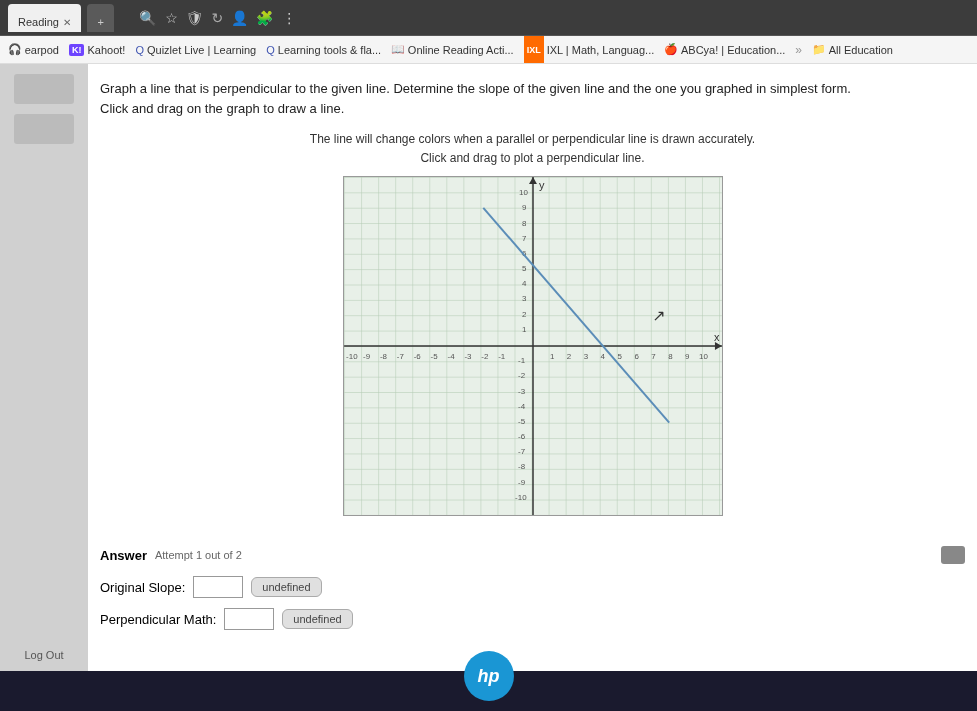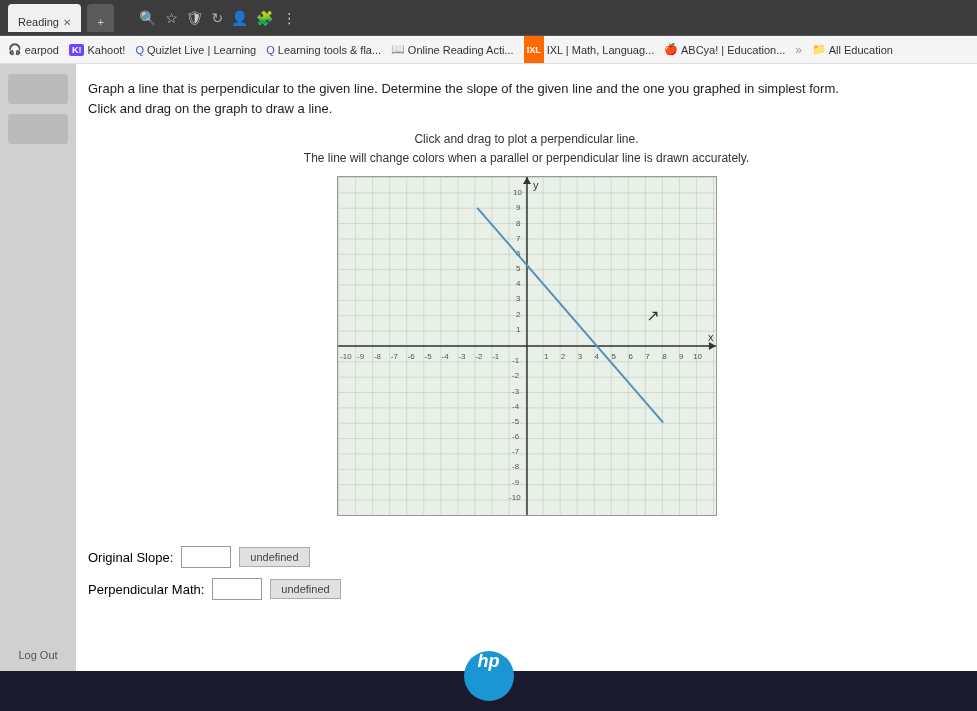--- a/index.html
+++ b/index.html
@@ -69,21 +69,21 @@
 
     
     .content-area {
       background: #e8e8e8;
       display: flex;
       height: calc(711px - 100px);
     }
 
     
     .sidebar {
-      width: 76px;
+      width: 88px;
       background: #d0d0d0;
       display: flex;
       flex-direction: column;
       align-items: center;
       padding: 10px 0;
       gap: 10px;
     }
     .sidebar-item {
       width: 60px;
       height: 30px;
@@ -162,37 +162,37 @@
       width: 50px;
       height: 22px;
       border: 1px solid #999;
       padding: 2px 4px;
       font-size: 12px;
     }
     .submit-btn {
       padding: 3px 10px;
       background: #e0e0e0;
       border: 1px solid #aaa;
-      border-radius: 0;
+      border-radius: 6px;
       font-size: 11px;
       cursor: pointer;
       color: #444;
     }
 
     .hp-logo {
       position: absolute;
       bottom: 10px;
       left: 50%;
       transform: translateX(-50%);
       width: 50px;
       height: 50px;
       background: #1a96d4;
       border-radius: 50%;
       display: flex;
-      align-items: flex-start;
+      align-items: center;
       justify-content: center;
       color: white;
       font-weight: bold;
       font-size: 18px;
       font-style: italic;
     }
 
     
     .taskbar {
       position: absolute;
@@ -275,22 +275,22 @@
   </div>
 
   <div class="main-panel">
 
     <div class="instructions">
       <span>Graph a line that is perpendicular to the given line. Determine the slope of the given line and the one you graphed in simplest form.</span><br>
       <span>Click and drag on the graph to draw a line.</span>
     </div>
 
     <div class="graph-instructions">
+      <div>The line will change colors when a parallel or perpendicular line is drawn accurately.</div>
       <div>Click and drag to plot a perpendicular line.</div>
-      <div>The line will change colors when a parallel or perpendicular line is drawn accurately.</div>
     </div>
 
     <div class="graph-container">
       <svg class="graph-svg" width="380" height="340" viewBox="0 0 380 340" style="background:#e8f0e8; border: 1px solid #999; cursor: crosshair;">
 
         <defs>
           <pattern id="smallGrid" width="17.14" height="15.45" patternUnits="userSpaceOnUse">
             <path d="M 17.14 0 L 0 0 0 15.45" fill="none" stroke="#c8d8c8" stroke-width="0.5"></path>
           </pattern>
           <pattern id="grid" width="17.14" height="15.45" patternUnits="userSpaceOnUse">
@@ -353,20 +353,25 @@
         <text x="175" y="310" font-size="8" fill="#555">-9</text>
         <text x="172" y="325" font-size="8" fill="#555">-10</text>
 
         <line x1="140" y1="31" x2="327" y2="247" stroke="#5b8db8" stroke-width="2"></line>
 
         <text x="310" y="145" font-size="16" fill="#333">↗</text>
       </svg>
     </div>
 
     <div class="answer-section">
+      <div class="answer-header">
+        <span class="answer-label">Answer</span>
+        <span class="attempt-text">Attempt 1 out of 2</span>
+        <span style="margin-left: auto; width:24px; height:18px; background:#888; border-radius:3px; display:inline-block;"></span>
+      </div>
 
       <div class="answer-row">
         <span>Original Slope:</span>
         <input type="text" class="slope-input" value="" style="">
         <button class="submit-btn">
           <span>undefined</span>
         </button>
       </div>
 
       <div class="answer-row">

